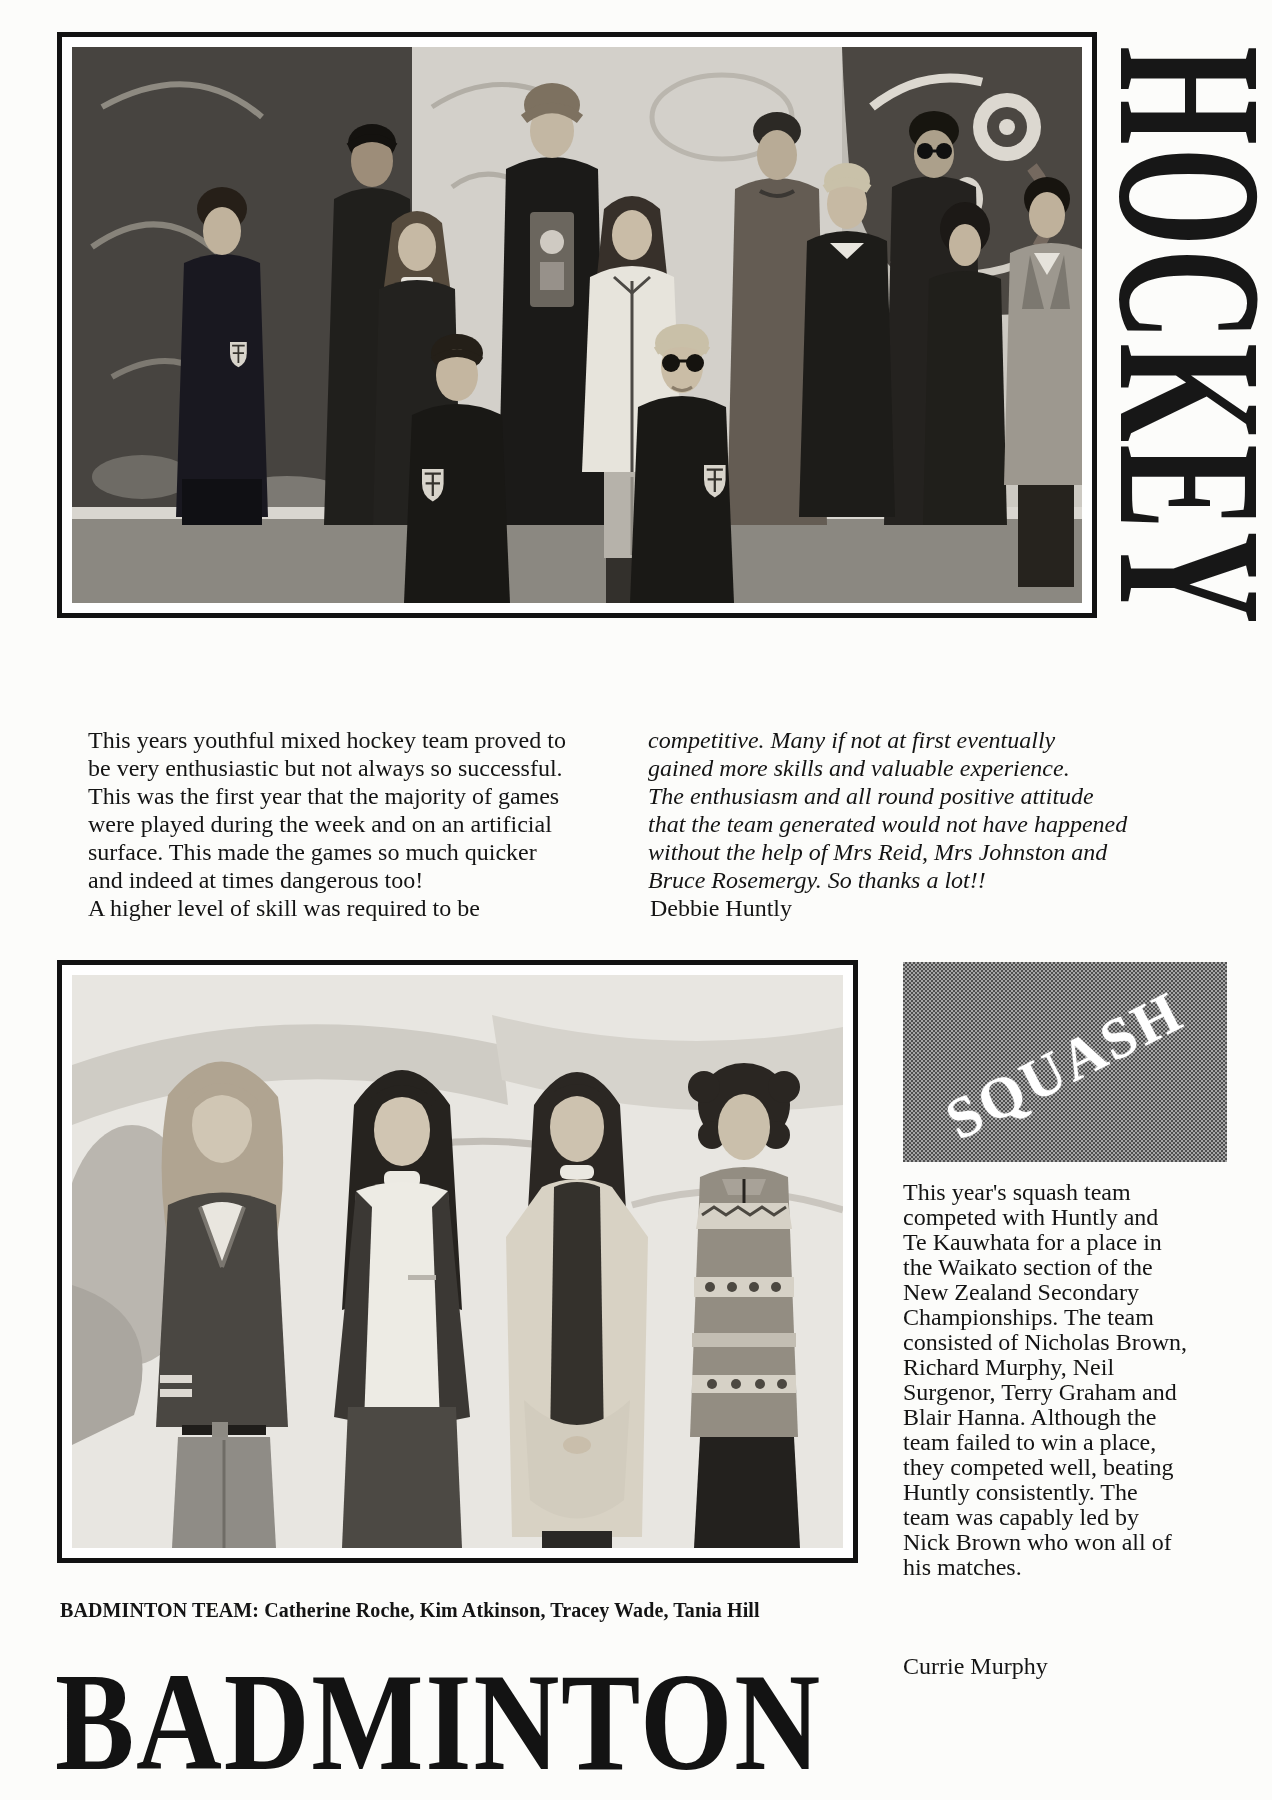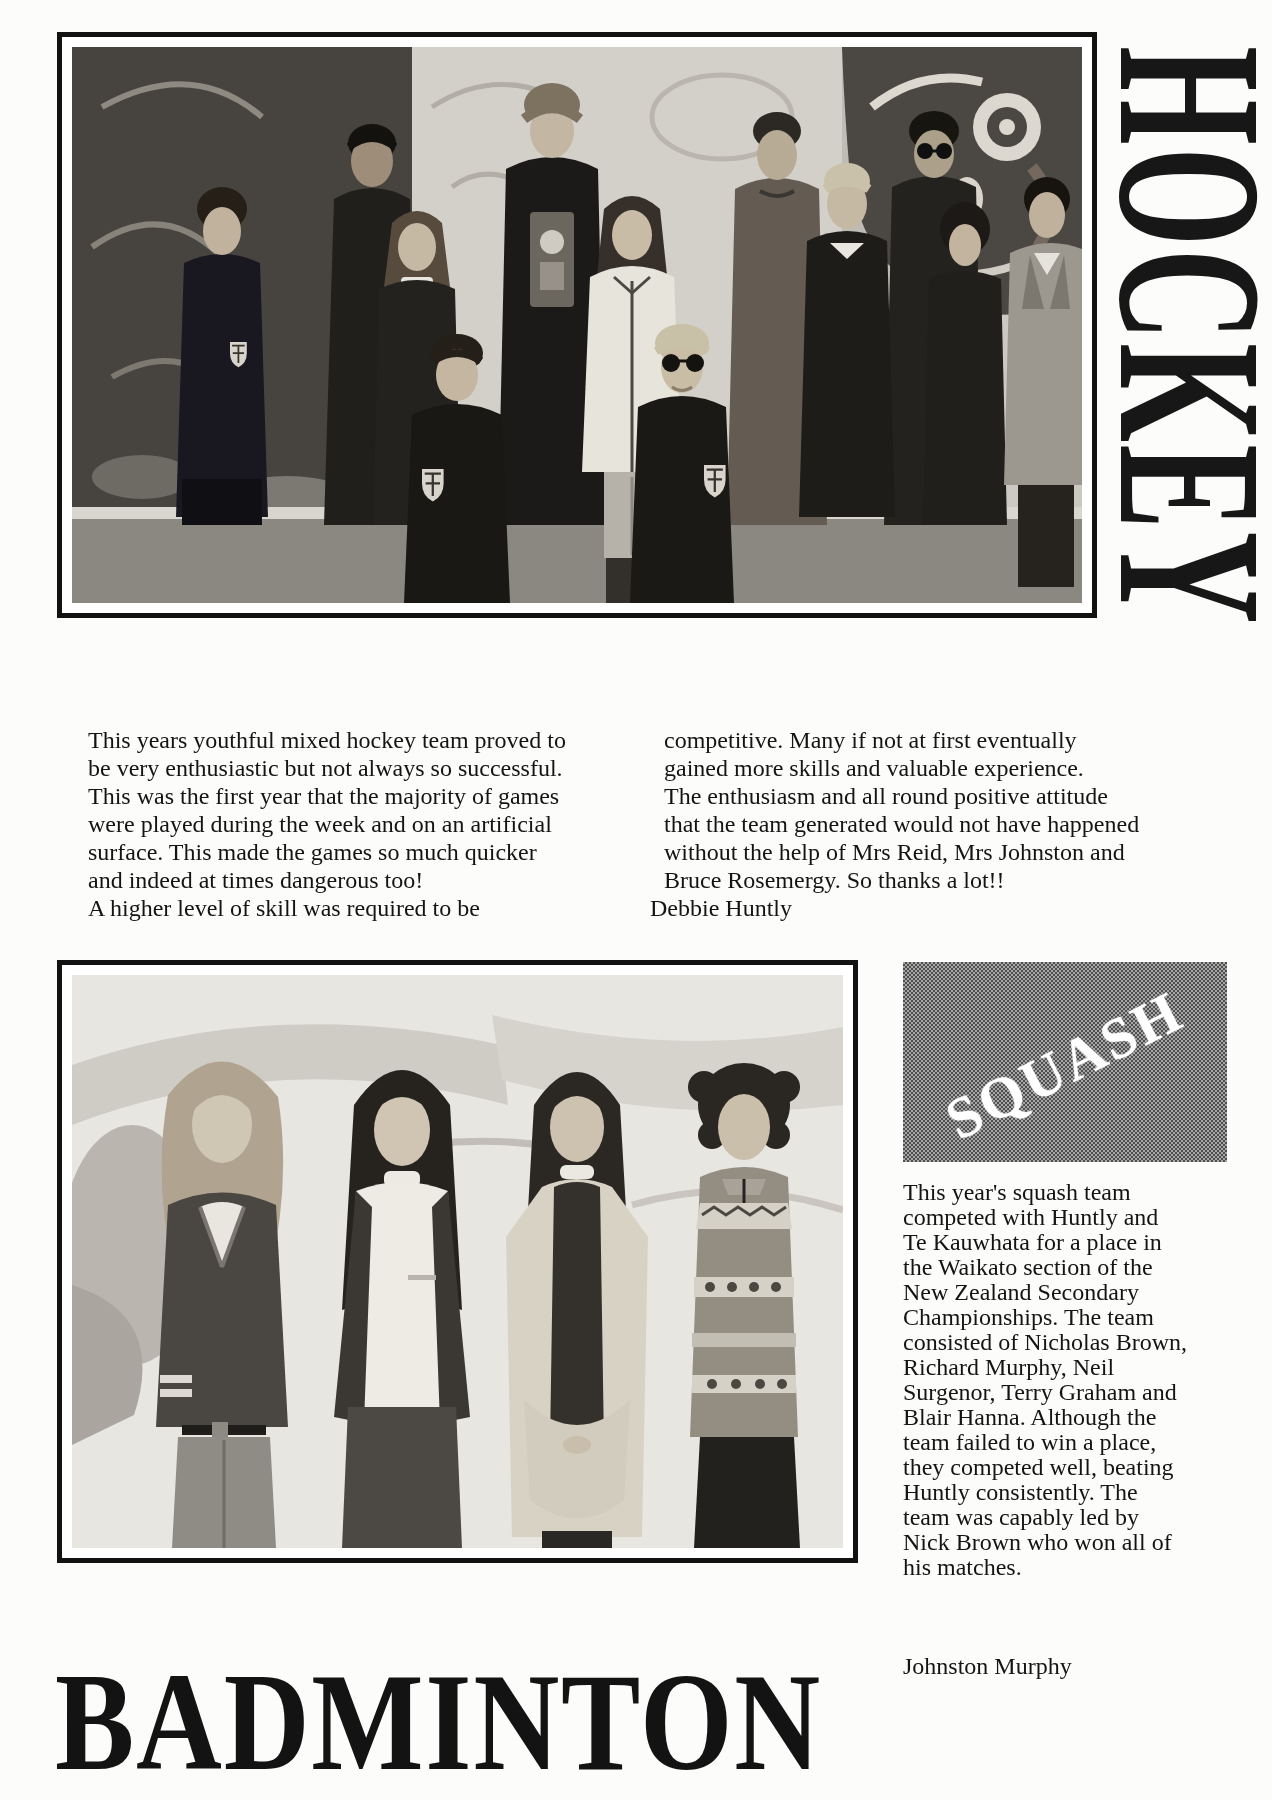--- a/index.html
+++ b/index.html
@@ -185,21 +185,21 @@
   <div class="abs side-title" style="left:1098px;top:46px;width:174px;height:900px;">HOCKEY</div>
 
 
   <div class="abs article lines" style="left:62px;top:726px;width:565px;margin-left:26px;">This years youthful mixed hockey team proved to
 be very enthusiastic but not always so successful.
 This was the first year that the majority of games
 were played during the week and on an artificial
 surface.  This made the games so much quicker
 and indeed at times dangerous too!
 A higher level of skill was required to be</div>
-  <div class="abs article lines" style="left:664px;top:726px;width:565px;">competitive.  Many if not at first eventually
+  <div class="abs article lines" style="left:648px;top:726px;width:565px;font-style:italic;">competitive.  Many if not at first eventually
 gained more skills and valuable experience.
 The enthusiasm and all round positive attitude
 that the team generated would not have happened
 without the help of Mrs Reid, Mrs Johnston and
 Bruce Rosemergy.  So thanks a lot!!</div>
   <div class="abs byline" style="left:650px;top:894px;">Debbie Huntly</div>
 
   <div class="abs photo-frame" style="left:57px;top:960px;width:801px;height:603px;">
     <svg width="771" height="573" viewBox="0 0 771 573" preserveAspectRatio="none" role="img">
       <rect x="0" y="0" width="771" height="573" fill="#e8e6e1"></rect>
@@ -290,18 +290,19 @@
 consisted of Nicholas Brown,
 Richard Murphy, Neil
 Surgenor, Terry Graham and
 Blair Hanna.  Although the
 team failed to win a place,
 they competed well, beating
 Huntly consistently.  The
 team was capably led by
 Nick Brown who won all of
 his matches.</div>
-  <div class="abs byline" style="left:903px;top:1652px;">Johnston Murphy</div>
-
+  <div class="abs byline" style="left:903px;top:1652px;">Currie Murphy</div>
+
+  <div class="abs bad-caption" style="left:60px;top:1599px;width:820px;">BADMINTON TEAM: Catherine Roche, Kim Atkinson, Tracey Wade, Tania Hill</div>
 
   <div class="abs bad-title" style="left:55px;top:1652px;">BADMINTON</div>
 
 </div>
 
 </body></html>

